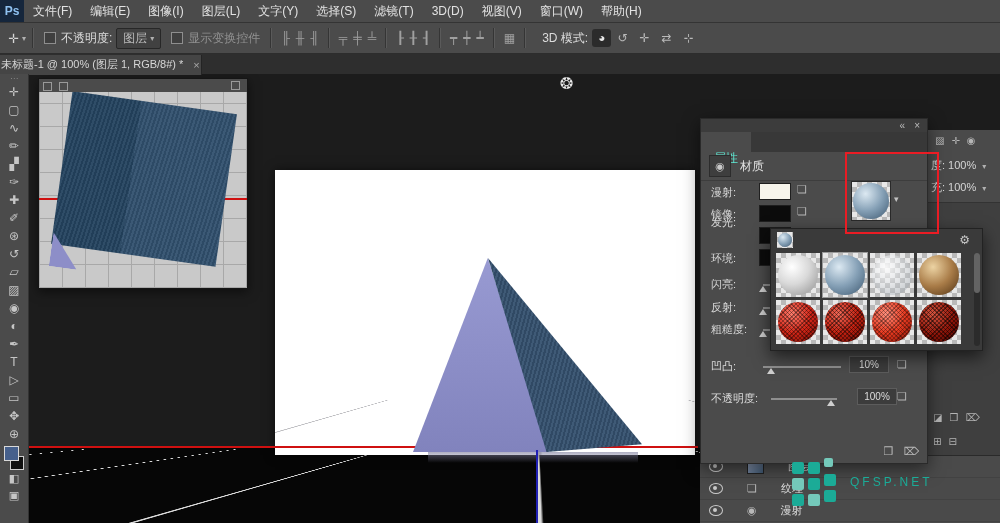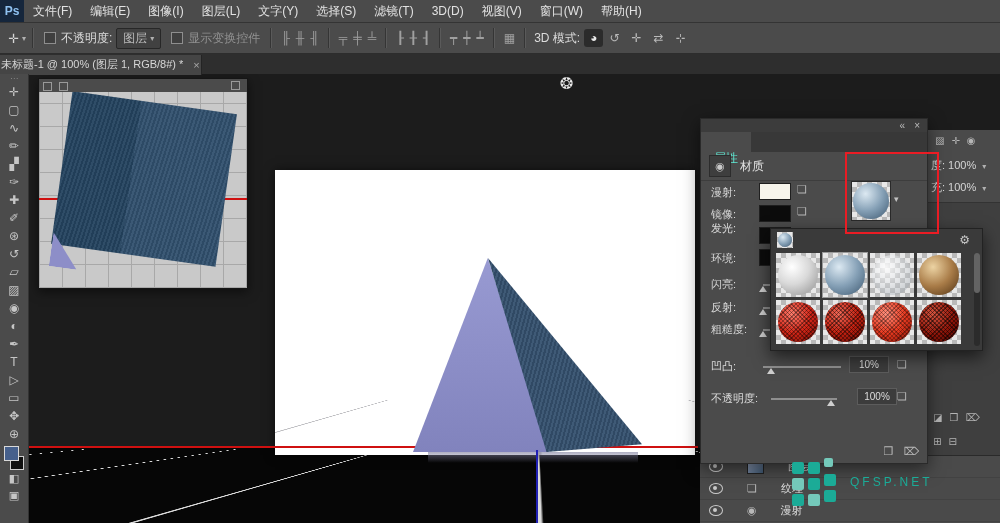--- a/index.html
+++ b/index.html
@@ -241,21 +241,21 @@
   <span class="ob-icon">┠</span>
   <span class="ob-icon">╂</span>
   <span class="ob-icon">┨</span>
   <i class="sep"></i>
   <span class="ob-icon">┯</span>
   <span class="ob-icon">┿</span>
   <span class="ob-icon">┷</span>
   <i class="sep"></i>
   <span class="ob-icon">▦</span>
   <i class="sep"></i>
-  <span class="ob-label" style="margin-left:2px">3D 模式:</span>
+  <span class="ob-label" style="margin-left:10px">3D 模式:</span>
   <span class="mode3d-icon selected">◕</span>
   <span class="mode3d-icon">↺</span>
   <span class="mode3d-icon">✛</span>
   <span class="mode3d-icon">⇄</span>
   <span class="mode3d-icon">⊹</span>
 </div>
 
 <div id="tab-bar">
   <span id="doc-tab">
     <span>未标题-1 @ 100% (图层 1, RGB/8#) *</span>
@@ -352,21 +352,21 @@
   </div>
 
   <div class="prow" style="top:66px">漫射:</div>
   <div class="swatch sw-white" style="left:58px;top:64px"></div>
   <span class="tex-ico" style="left:96px;top:64px">❏</span>
 
   <div class="prow" style="top:88px">镜像:</div>
   <div class="swatch sw-black" style="left:58px;top:86px"></div>
   <span class="tex-ico" style="left:96px;top:86px">❏</span>
 
-  <div class="prow" style="top:102px">发光:</div>
+  <div class="prow" style="top:96px">发光:</div>
   <div class="swatch sw-black" style="left:58px;top:108px"></div>
   <span class="tex-ico" style="left:96px;top:108px">❏</span>
 
   <div class="prow" style="top:132px">环境:</div>
   <div class="swatch sw-black" style="left:58px;top:130px"></div>
   <span class="tex-ico" style="left:96px;top:130px">❏</span>
 
   <div class="prow" style="top:158px">闪亮:</div>
   <div class="track" style="left:62px;top:165px;width:100px"></div>
   <div class="thumb" style="left:58px;top:167px"></div>

